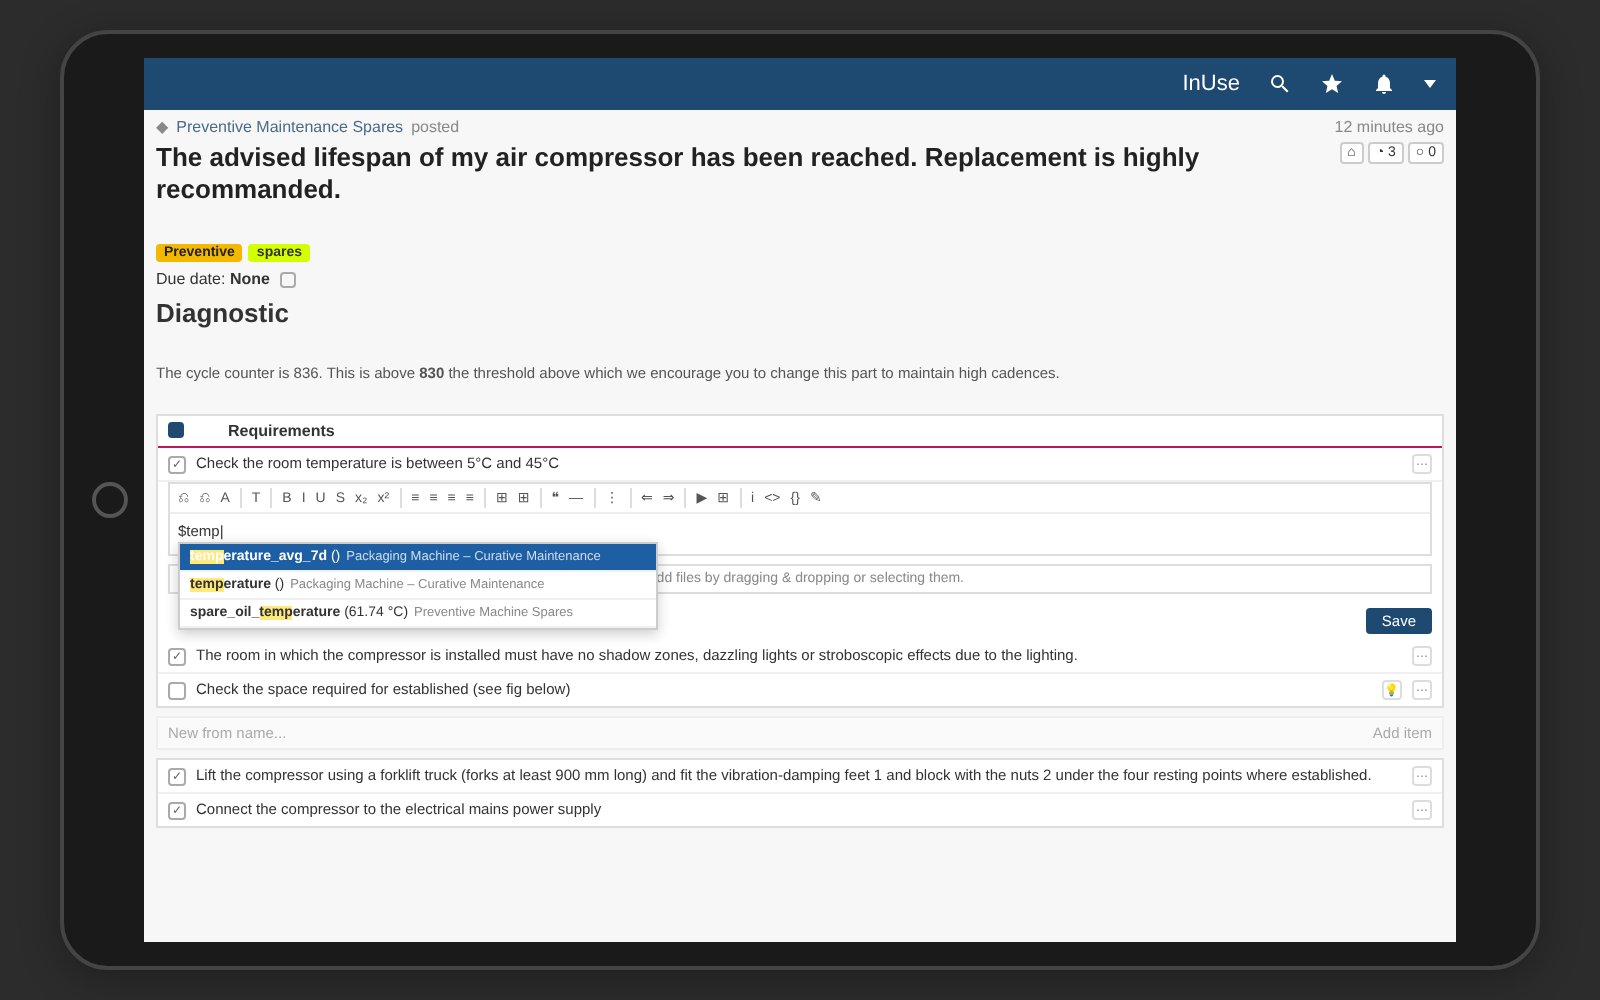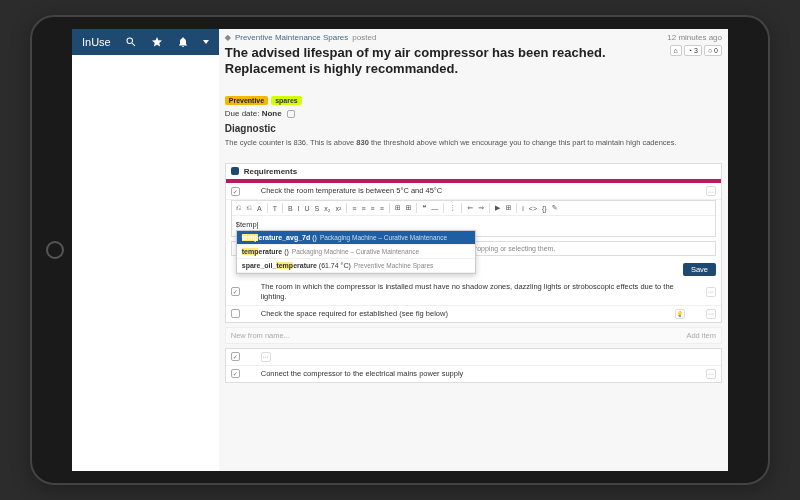--- a/index.html
+++ b/index.html
@@ -1,47 +1,47 @@
 <!DOCTYPE html>
 <html><head>
 <meta charset="utf-8">
 <style>
 *{box-sizing:border-box;margin:0;padding:0;font-family:-apple-system,BlinkMacSystemFont,"Segoe UI",Helvetica,Arial,sans-serif}
 body{background:#2c2c2c;width:800px;height:500px;display:flex;align-items:center;justify-content:center}
 .tablet{width:740px;height:470px;background:#1a1a1a;border-radius:24px;padding:12px 40px;position:relative;box-shadow:0 4px 20px rgba(0,0,0,.3);border:2px solid #444}
 .home-btn{position:absolute;left:14px;top:50%;transform:translateY(-50%);width:18px;height:18px;border:2px solid #555;border-radius:50%}
-.screen{width:100%;height:100%;background:#fff;overflow:hidden;display:flex;flex-direction:row;font-size:8px;color:#333}
+.screen{width:100%;height:100%;background:#fff;overflow:hidden;display:flex;flex-direction:column;font-size:8px;color:#333}
 .appbar{background:#1e4971;height:26px;display:flex;align-items:center;justify-content:flex-end;padding:0 10px;gap:14px;color:#fff;flex-shrink:0}
 .appbar .brand{font-size:11px;font-weight:400}
 .appbar .ic{width:12px;height:12px;fill:#fff;cursor:pointer}
 .appbar .caret{width:0;height:0;border-left:3px solid transparent;border-right:3px solid transparent;border-top:4px solid #fff}
 .content{flex:1;overflow-y:auto;background:#f7f7f7;padding:4px 6px}
 .crumb{display:flex;align-items:center;gap:4px;color:#888;margin-bottom:3px;justify-content:space-between}
 .crumb-left{display:flex;align-items:center;gap:4px}
 .crumb-left a{color:#4a6a8a}
 .title-row{display:flex;justify-content:space-between;align-items:flex-start;margin-bottom:20px}
 .title{font-size:13px;font-weight:700;line-height:1.2;color:#222;flex:1}
 .actions{display:flex;gap:2px;margin-left:8px}
 .pill{border:1px solid #ccc;border-radius:2px;padding:1px 3px;font-size:7px;background:#fff;display:flex;align-items:center;gap:2px}
 .tags{display:flex;gap:3px;margin-bottom:4px}
 .tag{font-size:7px;padding:1px 4px;border-radius:2px;font-weight:600}
 .tag.preventive{background:#f5b800;color:#222}
 .tag.spares{background:#d4ff00;color:#333}
 .due{font-size:8px;margin-bottom:5px}
 .due b{font-weight:600}
 .edit-ic{display:inline-block;width:8px;height:8px;border:1px solid #aaa;border-radius:2px;margin-left:3px;vertical-align:middle}
-h3{font-size:10px;font-weight:700;margin-bottom:4px}
+h3{font-size:13px;font-weight:700;margin-bottom:18px}
 .diag{font-size:7.5px;color:#555;margin-bottom:16px}
 .sect{background:#fff;border:1px solid #ddd;margin-bottom:4px}
-.sect-h{display:flex;padding:3px 5px;gap:5px;border-bottom:4px solid #be185d}
+.sect-h{display:flex;padding:3px 5px;gap:22px;border-bottom:1px solid #be185d}
 .dot{width:8px;height:8px;border-radius:2px}
 .dot.b{background:#1e4971}
 .dot.g{background:#3eb23e}
 .sect-h span{font-weight:600;font-size:8px}
-.item{display:flex;align-items:center;padding:3px 5px;gap:21px;border-bottom:1px solid #f0f0f0;background:#fff;position:relative}
+.item{display:flex;align-items:center;padding:3px 5px;gap:5px;border-bottom:1px solid #f0f0f0;background:#fff;position:relative}
 .item:last-child{border-bottom:none}
 .cb{width:9px;height:9px;border:1px solid #aaa;border-radius:2px;flex-shrink:0;display:flex;align-items:center;justify-content:center;font-size:6px;color:#666}
 .cb.chk::after{content:"✓"}
 .item-txt{flex:1;font-size:7.5px;line-height:1.3}
 .item-act{width:10px;height:10px;border:1px solid #ddd;border-radius:2px;display:flex;align-items:center;justify-content:center;font-size:6px;color:#888;flex-shrink:0}
 .editor{margin:0 5px 4px;border:1px solid #ddd}
 .toolbar{display:flex;gap:5px;padding:2px 4px;border-bottom:1px solid #eee;font-size:7px;color:#555;align-items:center;flex-wrap:wrap}
 .toolbar span{cursor:pointer}
 .tb-sep{width:1px;height:10px;background:#ddd}
 .ed-body{padding:4px;min-height:20px;font-size:7.5px;position:relative}
@@ -194,20 +194,21 @@
       </div>
 
       <div class="newitem">
         <span>New from name...</span>
         <span>Add item</span>
       </div>
 
       <div class="sect">
         <div class="item">
           <div class="cb chk"></div>
+          <div class="item-txt">Lift the compressor using a forklift truck (forks at least 900 mm long) and fit the vibration-damping feet 1 and block with the nuts 2 under the four resting points where established.</div>
           <div class="item-act">⋯</div>
         </div>
         <div class="item">
           <div class="cb chk"></div>
           <div class="item-txt">Connect the compressor to the electrical mains power supply</div>
           <div class="item-act">⋯</div>
         </div>
       </div>
 
     </div>

